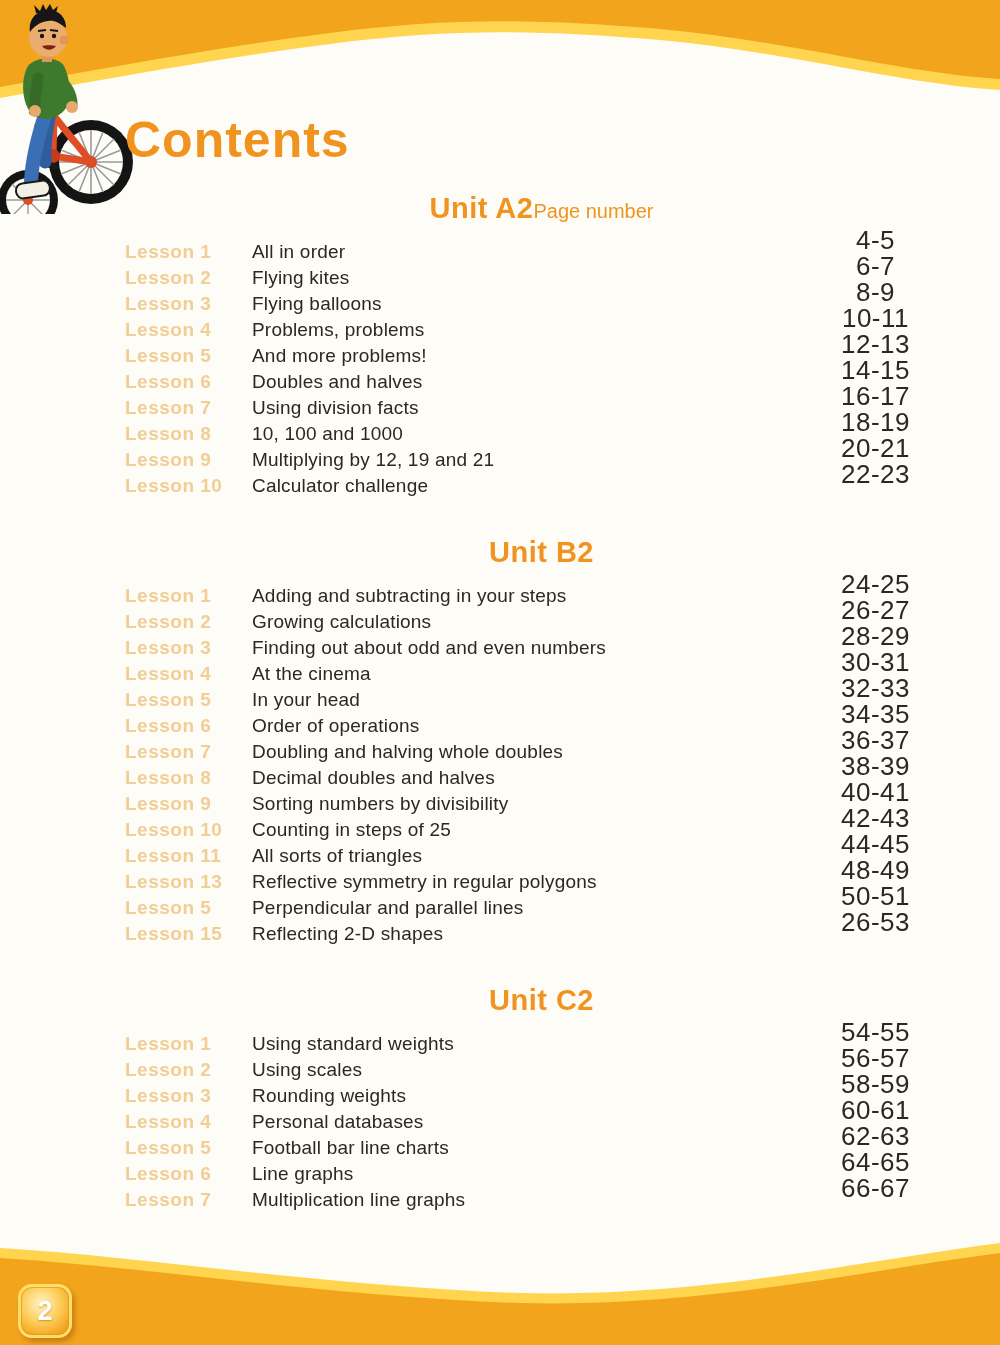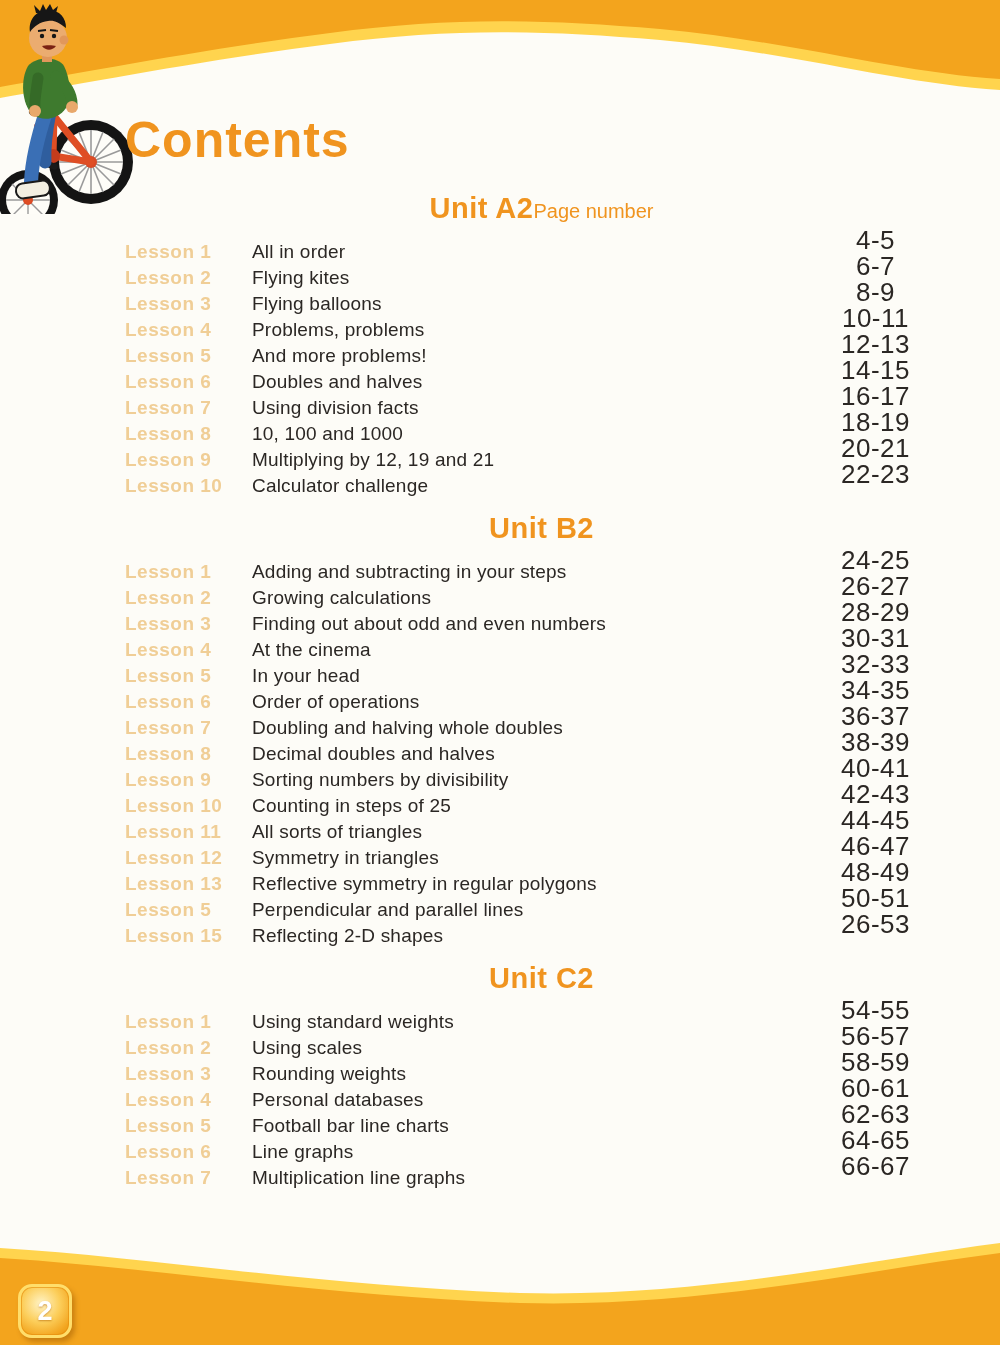--- a/index.html
+++ b/index.html
@@ -11,21 +11,21 @@
   }
   .wave{position:absolute;left:0;display:block;}
   .wave-top{top:0;}
   .wave-bottom{bottom:0;}
   .illustration{position:absolute;left:-2px;top:4px;}
   .content{position:absolute;left:125px;right:42px;top:112px;}
   .page-title{
     font-size:50px;font-weight:bold;color:var(--accent,#F0941F);
     letter-spacing:1px;margin:0 0 24px 0;line-height:56px;
   }
-  .unit{margin-top:18px;}
+  .unit{margin-top:42px;}
   .unit:first-of-type{margin-top:0;}
   .unit-heading-row{
     display:flex;justify-content:center;align-items:baseline;
     margin-bottom:10px;height:32px;
   }
   .unit-heading{
     font-size:29px;font-weight:bold;color:var(--accent,#F0941F);
     margin:0;letter-spacing:.5px;line-height:32px;
   }
   .page-number-header{
@@ -251,25 +251,20 @@
           <span class="lesson-label">Lesson 10</span>
           <span class="lesson-title">Counting in steps of 25</span>
           <span class="lesson-pages">42-43</span>
         </div>
         <div class="lesson-row">
           <span class="lesson-label">Lesson 11</span>
           <span class="lesson-title">All sorts of triangles</span>
           <span class="lesson-pages">44-45</span>
         </div>
         <div class="lesson-row">
-          <span class="lesson-label">Lesson 12</span>
-          <span class="lesson-title">Symmetry in triangles</span>
-          <span class="lesson-pages">46-47</span>
-        </div>
-        <div class="lesson-row">
           <span class="lesson-label">Lesson 13</span>
           <span class="lesson-title">Reflective symmetry in regular polygons</span>
           <span class="lesson-pages">48-49</span>
         </div>
         <div class="lesson-row">
           <span class="lesson-label">Lesson 5</span>
           <span class="lesson-title">Perpendicular and parallel lines</span>
           <span class="lesson-pages">50-51</span>
         </div>
         <div class="lesson-row">

